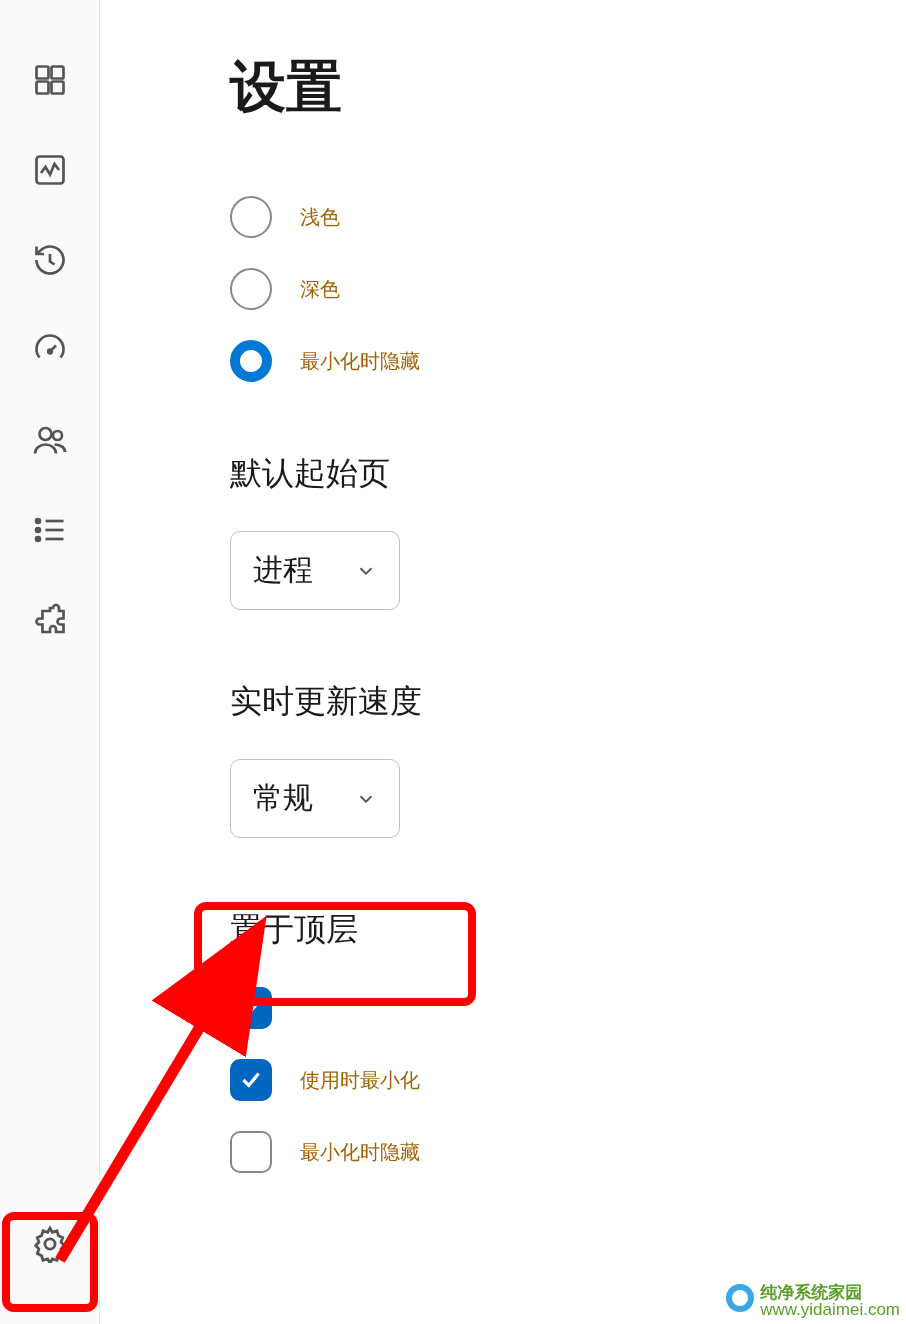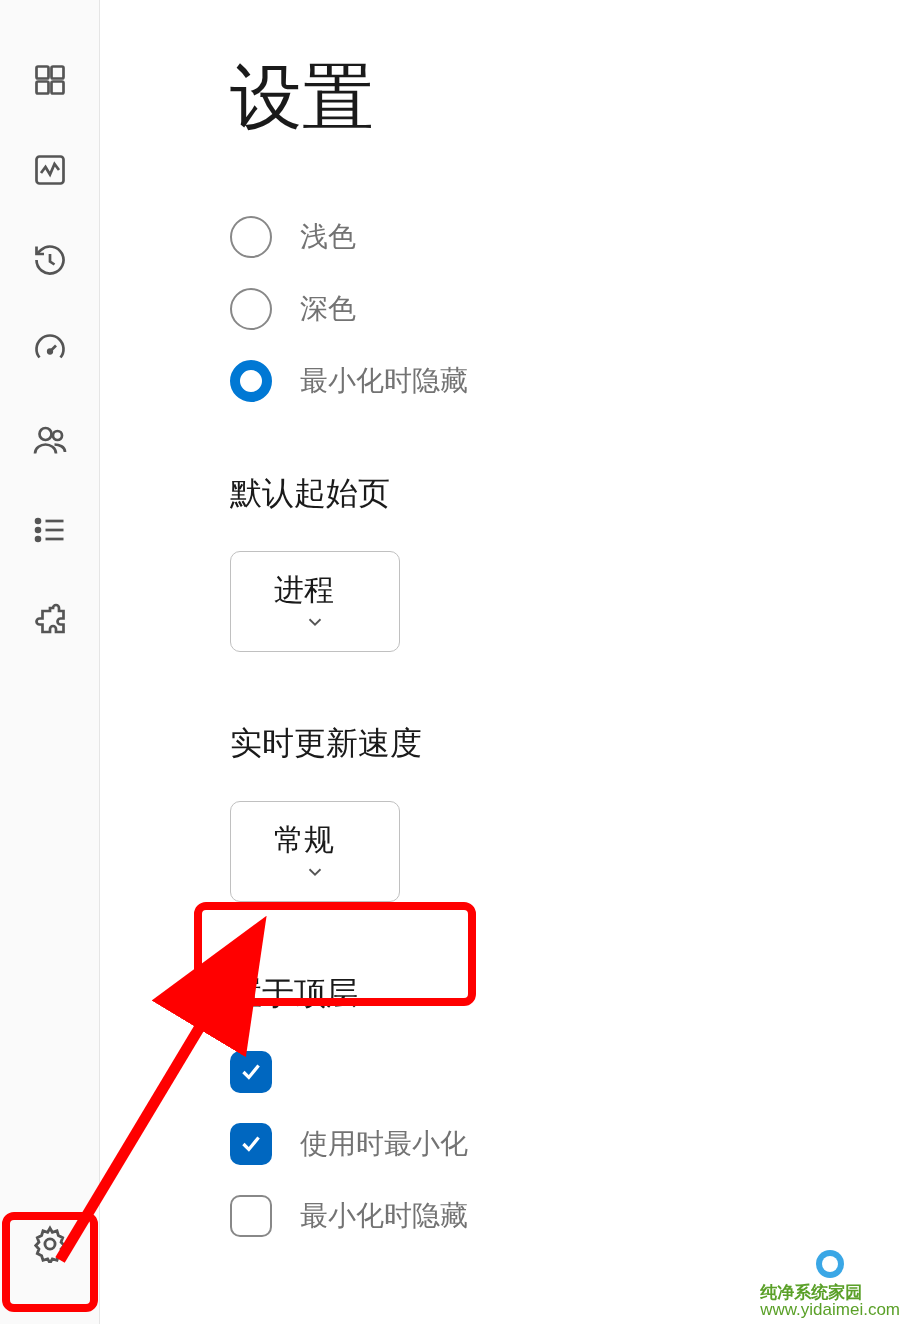--- a/index.html
+++ b/index.html
@@ -37,22 +37,22 @@
       bottom: 20px;
       left: 50%;
       transform: translateX(-50%);
     }
     .sidebar svg { stroke: #555; fill: none; stroke-width: 1.8; }
     .content {
       flex: 1;
       padding: 50px 0 0 130px;
     }
     .title {
-      font-size: 72px;
-      font-weight: 400;
+      font-size: 56px;
+      font-weight: 700;
       margin-bottom: 70px;
       color: #1a1a1a;
     }
     .section {
       margin-bottom: 70px;
     }
     .section-title {
       font-size: 32px;
       color: #1a1a1a;
       margin-bottom: 35px;
@@ -71,33 +71,32 @@
       margin-right: 28px;
       display: flex;
       align-items: center;
       justify-content: center;
       flex-shrink: 0;
     }
     .radio.selected {
       border: 10px solid #0078d4;
     }
     .option-label {
-      font-size: 28px;
-      color: #737373;
+      font-size: 20px;
+      color: #a16207;
     }
     .dropdown {
       display: inline-flex;
       align-items: center;
       border: 1.5px solid #c0c0c0;
       border-radius: 10px;
       padding: 18px 22px;
       min-width: 170px;
       justify-content: space-between;
       cursor: pointer;
-      flex-direction: column;
     }
     .dropdown-value {
       font-size: 30px;
       color: #1a1a1a;
       margin-right: 22px;
     }
     .checkbox {
       width: 42px;
       height: 42px;
       border-radius: 10px;
@@ -135,23 +134,21 @@
     }
     .arrow {
       position: absolute;
       pointer-events: none;
     }
     .watermark {
       position: absolute;
       right: 6px;
       bottom: 6px;
       display: flex;
-      align-items: center;
       gap: 6px;
-      flex-direction: column;
     }
     .watermark-text {
       display: flex;
       flex-direction: column;
       line-height: 1;
     }
     .wm-line1 { font-size: 17px; font-weight: bold; color: #5aa028; }
     .wm-line2 { font-size: 17px; color: #5aa028; }
     .wm-logo {
       width: 28px; height: 28px; border-radius: 50%;

